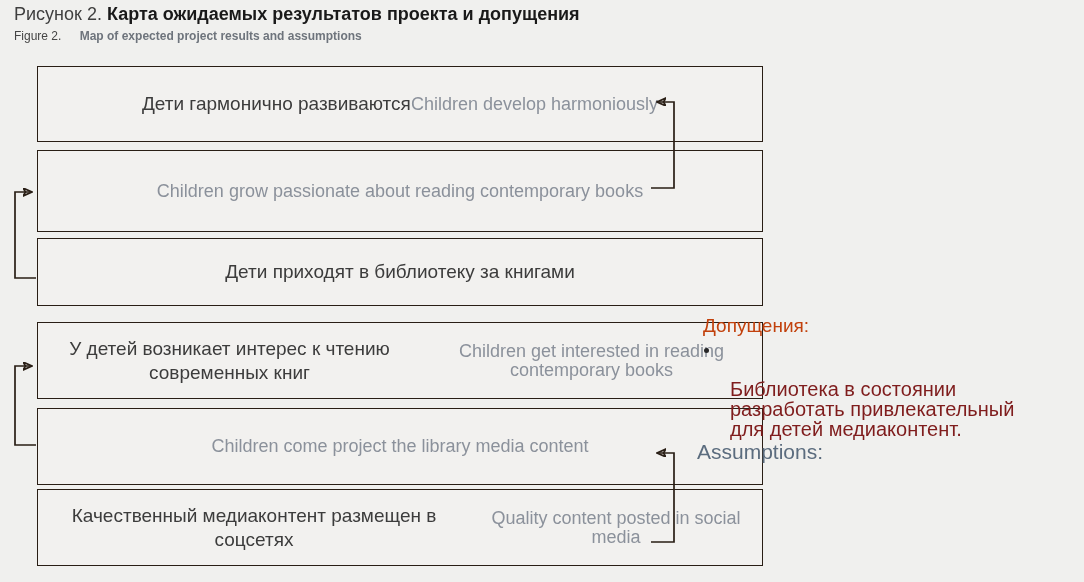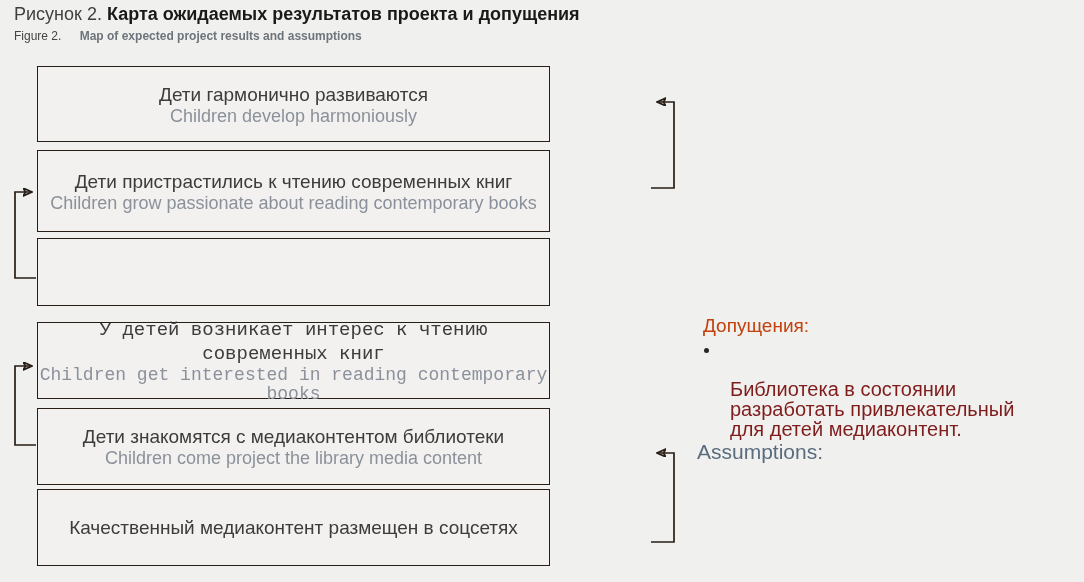--- a/index.html
+++ b/index.html
@@ -14,25 +14,25 @@
 
   
   .title{position:absolute;left:14px;top:3px;}
   .title-ru{font-size:18px;line-height:23px;color:#3f3f3f;}
   .title-ru strong{color:#191919;font-weight:bold;}
   .title-en{font-size:12px;line-height:20px;color:#454545;}
   .title-en strong{color:#6e747c;font-weight:bold;margin-left:15px;}
 
   
   .box{
-    position:absolute;left:37px;width:513px;
+    position:absolute;left:37px;width:726px;
     box-sizing:border-box;
     background:#f2f1ef;
     border:1.5px solid #291e15;
-    display:flex;flex-direction:column;
+    display:flex;flex-direction:row;
     align-items:center;justify-content:center;
     text-align:center;
   }
   .box .ru{font-size:19px;line-height:24px;color:#3c3c3c;}
   .box .en{font-size:18px;line-height:19px;color:#8b919b;}
 
   
   svg.arrows{position:absolute;left:0;top:0;pointer-events:none;}
   svg.arrows path{fill:none;stroke:#291e15;stroke-width:1.7;}
 
@@ -67,35 +67,35 @@
       <span>Figure 2.</span>
       <strong>Map of expected project results and assumptions</strong>
     </div>
   </div>
 
   <div class="box" style="top:66px;height:76px;">
     <div class="ru">Дети гармонично развиваются</div>
     <div class="en">Children develop harmoniously</div>
   </div>
   <div class="box" style="top:150px;height:82px;">
-    <div class="ru">Дети пристрастились к чтению современных книг</div>
     <div class="en">Children grow passionate about reading contemporary books</div>
   </div>
   <div class="box" style="top:238px;height:68px;">
+    <div class="ru">Дети приходят в библиотеку за книгами</div>
   </div>
-  <div class="box" style="top:322px;height:77px;font-family:Liberation Mono, monospace;">
+  <div class="box" style="top:322px;height:77px;">
     <div class="ru">У детей возникает интерес к чтению современных книг</div>
     <div class="en">Children get interested in reading contemporary books</div>
   </div>
   <div class="box" style="top:408px;height:77px;">
-    <div class="ru">Дети знакомятся с медиаконтентом библиотеки</div>
     <div class="en">Children come project the library media content</div>
   </div>
   <div class="box" style="top:489px;height:77px;">
     <div class="ru">Качественный медиаконтент размещен в соцсетях</div>
+    <div class="en">Quality content posted in social media</div>
   </div>
 
   <svg class="arrows" width="1084" height="582">
     <defs>
       <marker id="ah" markerWidth="10" markerHeight="10" refX="8" refY="4" orient="auto" markerUnits="userSpaceOnUse">
         <path d="M0,0 L9,4 L0,8 L2.5,4 Z" fill="#291e15" stroke="none"></path>
       </marker>
     </defs>
     <path d="M651,188 L674,188 L674,102 L658,102" marker-end="url(#ah)"></path>
     <path d="M36,278 L15,278 L15,192 L31,192" marker-end="url(#ah)"></path>

